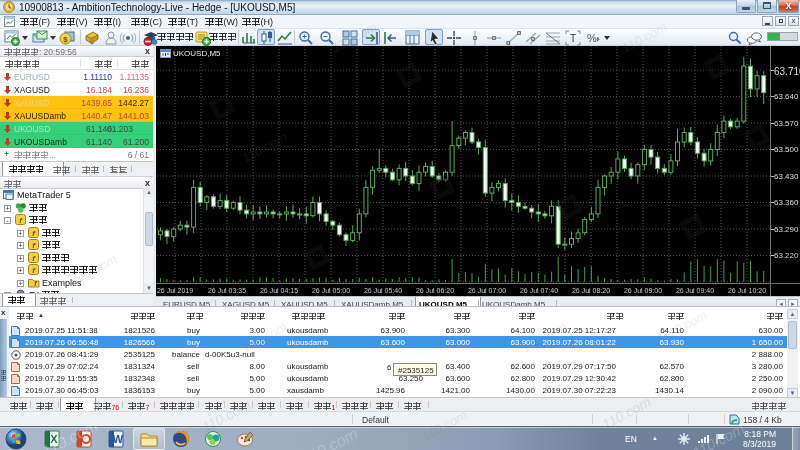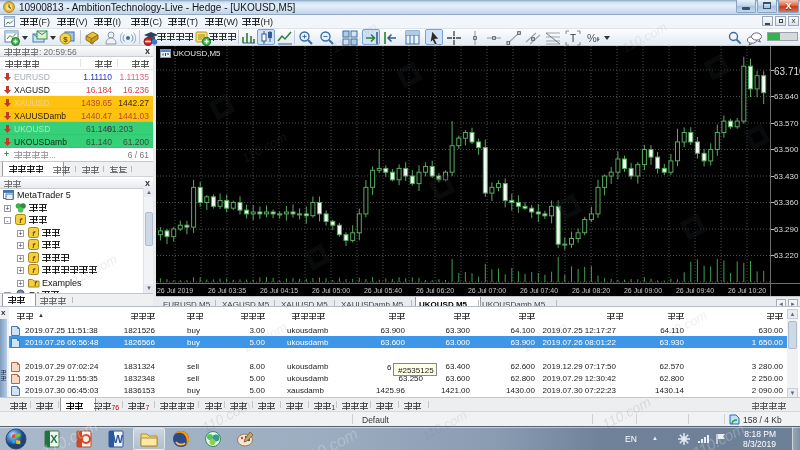--- a/index.html
+++ b/index.html
@@ -773,34 +773,45 @@
       <span class="ab t" style="left:178px;top:2px">buy</span>
       <span class="ab t" style="right:522px;top:2px">5.00</span>
       <span class="ab t" style="left:278px;top:2px">ukousdamb</span>
       <span class="ab t" style="right:382px;top:2px">63.600</span>
       <span class="ab t" style="right:317px;top:2px">63.000</span>
       <span class="ab t" style="right:252px;top:2px">63.900</span>
       <span class="ab t" style="right:171px;top:2px">2019.07.26 08:01:22</span>
       <span class="ab t" style="right:103px;top:2px">63.930</span>
       <span class="ab t" style="right:4px;top:2px">1 650.00</span>
     </div>
+    <div class="ab" style="left:9px;top:41px;width:778px;height:12px;font-size:8px;color:#1a1a1a">
+      <svg class="ab" style="left:2px;top:1.5px" width="10" height="10">
+        <circle cx="5" cy="5" r="4.2" fill="#fff" stroke="#555"></circle>
+        <circle cx="5" cy="5" r="1.5" fill="#555"></circle>
+      </svg>
+      <span class="ab t" style="left:16px;top:2px">2019.07.26 08:41:29</span>
+      <span class="ab t" style="right:632px;top:2px">2535125</span>
+      <span class="ab t" style="left:163px;top:2px">balance</span>
+      <span class="ab t" style="left:196px;top:2px">d-00K5u3-null</span>
+      <span class="ab t" style="right:4px;top:2px">2 888.00</span>
+    </div>
     <div class="ab" style="left:9px;top:53px;width:778px;height:12px;font-size:8px;color:#1a1a1a">
       <svg class="ab" style="left:2px;top:1.5px" width="9" height="10">
         <path d="M0.5 0.5h6l2 2v7h-8z" fill="#fad9c8" stroke="#c0643a"></path>
         <path d="M6.5 0.5v2h2" fill="none" stroke="#c0643a"></path>
       </svg>
       <span class="ab t" style="left:16px;top:2px">2019.07.29 07:02:24</span>
       <span class="ab t" style="right:632px;top:2px">1831324</span>
       <span class="ab t" style="left:178px;top:2px">sell</span>
       <span class="ab t" style="right:522px;top:2px">8.00</span>
       <span class="ab t" style="left:278px;top:2px">ukousdamb</span>
       <span class="ab t" style="right:382px;top:2px"></span>
       <span class="ab t" style="right:317px;top:2px">63.400</span>
       <span class="ab t" style="right:252px;top:2px">62.600</span>
-      <span class="ab t" style="right:171px;top:2px">2019.12.29 07:17:50</span>
+      <span class="ab t" style="right:171px;top:2px">2019.07.29 07:17:50</span>
       <span class="ab t" style="right:103px;top:2px">62.570</span>
       <span class="ab t" style="right:4px;top:2px">3 280.00</span>
     </div>
     <div class="ab" style="left:9px;top:65px;width:778px;height:12px;font-size:8px;color:#1a1a1a">
       <svg class="ab" style="left:2px;top:1.5px" width="9" height="10">
         <path d="M0.5 0.5h6l2 2v7h-8z" fill="#fad9c8" stroke="#c0643a"></path>
         <path d="M6.5 0.5v2h2" fill="none" stroke="#c0643a"></path>
       </svg>
       <span class="ab t" style="left:16px;top:2px">2019.07.29 11:55:35</span>
       <span class="ab t" style="right:632px;top:2px">1832348</span>

